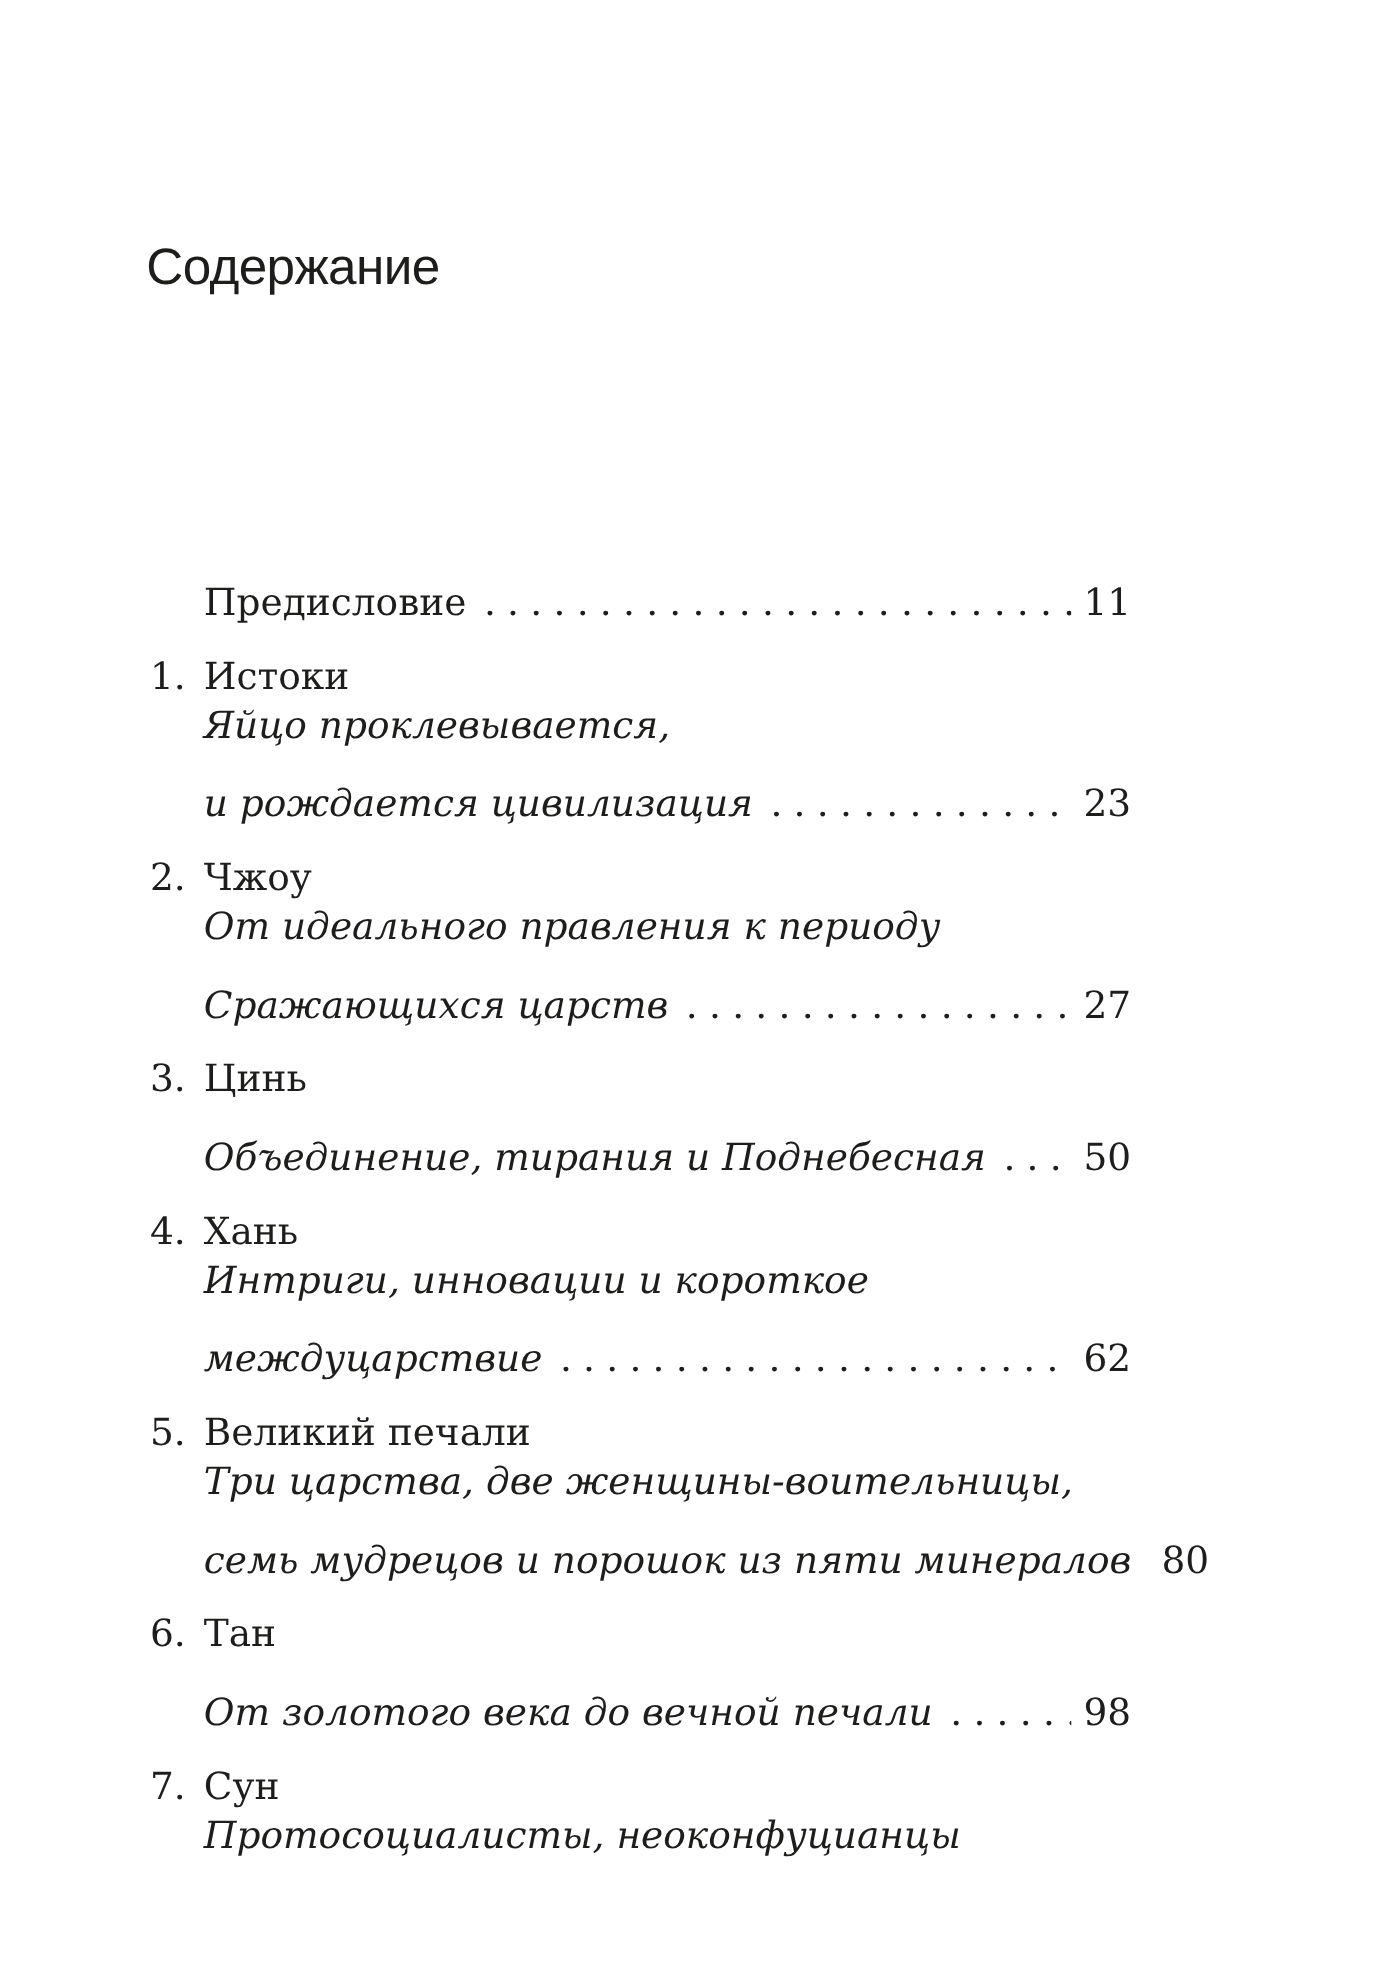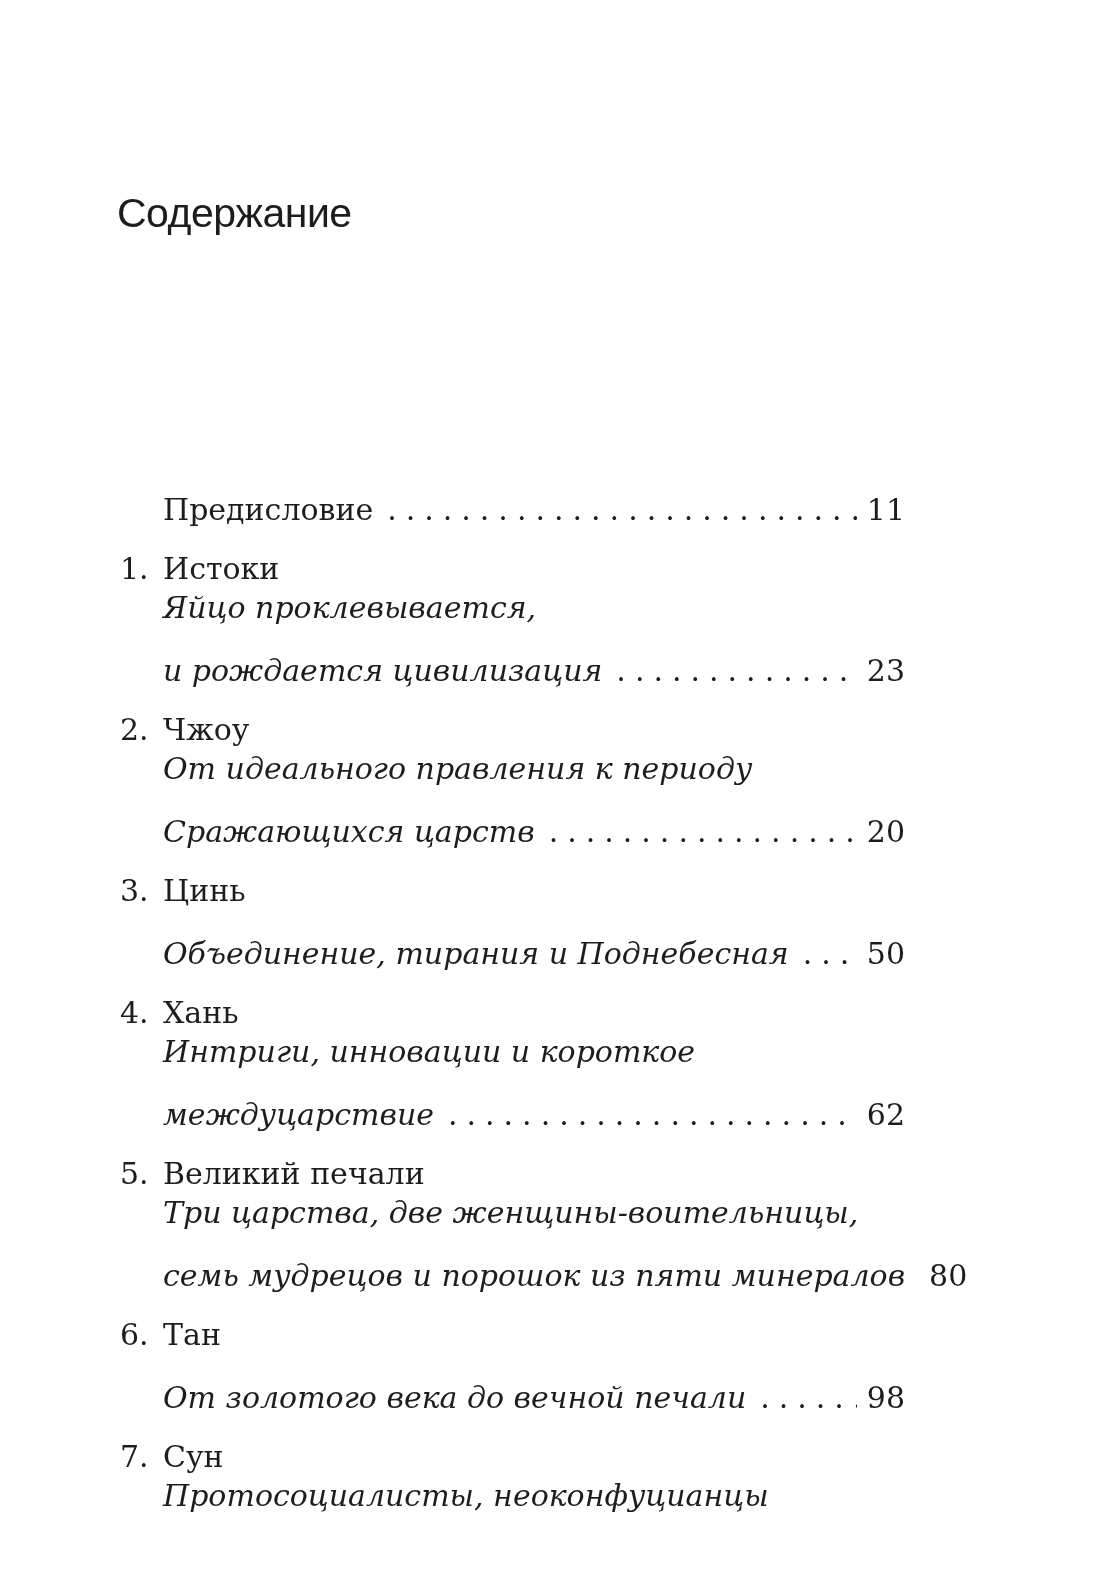--- a/index.html
+++ b/index.html
@@ -18,21 +18,21 @@
     top: 163px;
     font-family: "Liberation Sans", sans-serif;
     font-weight: normal;
     font-size: 41px;
     letter-spacing: -0.5px;
     color: #1d1d1b;
   }
   .toc {
     position: absolute;
     left: 120px;
-    top: 466px;
+    top: 439px;
     width: 785px;               
     font-size: 30px;
     line-height: 39px;
   }
   .entry { display: flex; margin-bottom: 20px; }
   .entry:last-child { margin-bottom: 0; }
   .num { width: 43px; flex-shrink: 0; }
   .body { flex: 1 1 auto; min-width: 0; }
   .line { white-space: nowrap; }
   .subtitle { font-style: italic; }
@@ -85,21 +85,21 @@
     </div>
 
     <div class="entry">
       <span class="num">2.</span>
       <div class="body">
         <div class="line">Чжоу</div>
         <div class="line subtitle">От идеального правления к периоду</div>
         <div class="line leaderline">
           <span class="txt subtitle">Сражающихся царств</span>
           <span class="leader"></span>
-          <span class="pagenum">20</span>
+          <span class="pagenum">27</span>
         </div>
       </div>
     </div>
 
     <div class="entry">
       <span class="num">3.</span>
       <div class="body">
         <div class="line">Цинь</div>
         <div class="line leaderline">
           <span class="txt subtitle">Объединение, тирания и Поднебесная</span>

